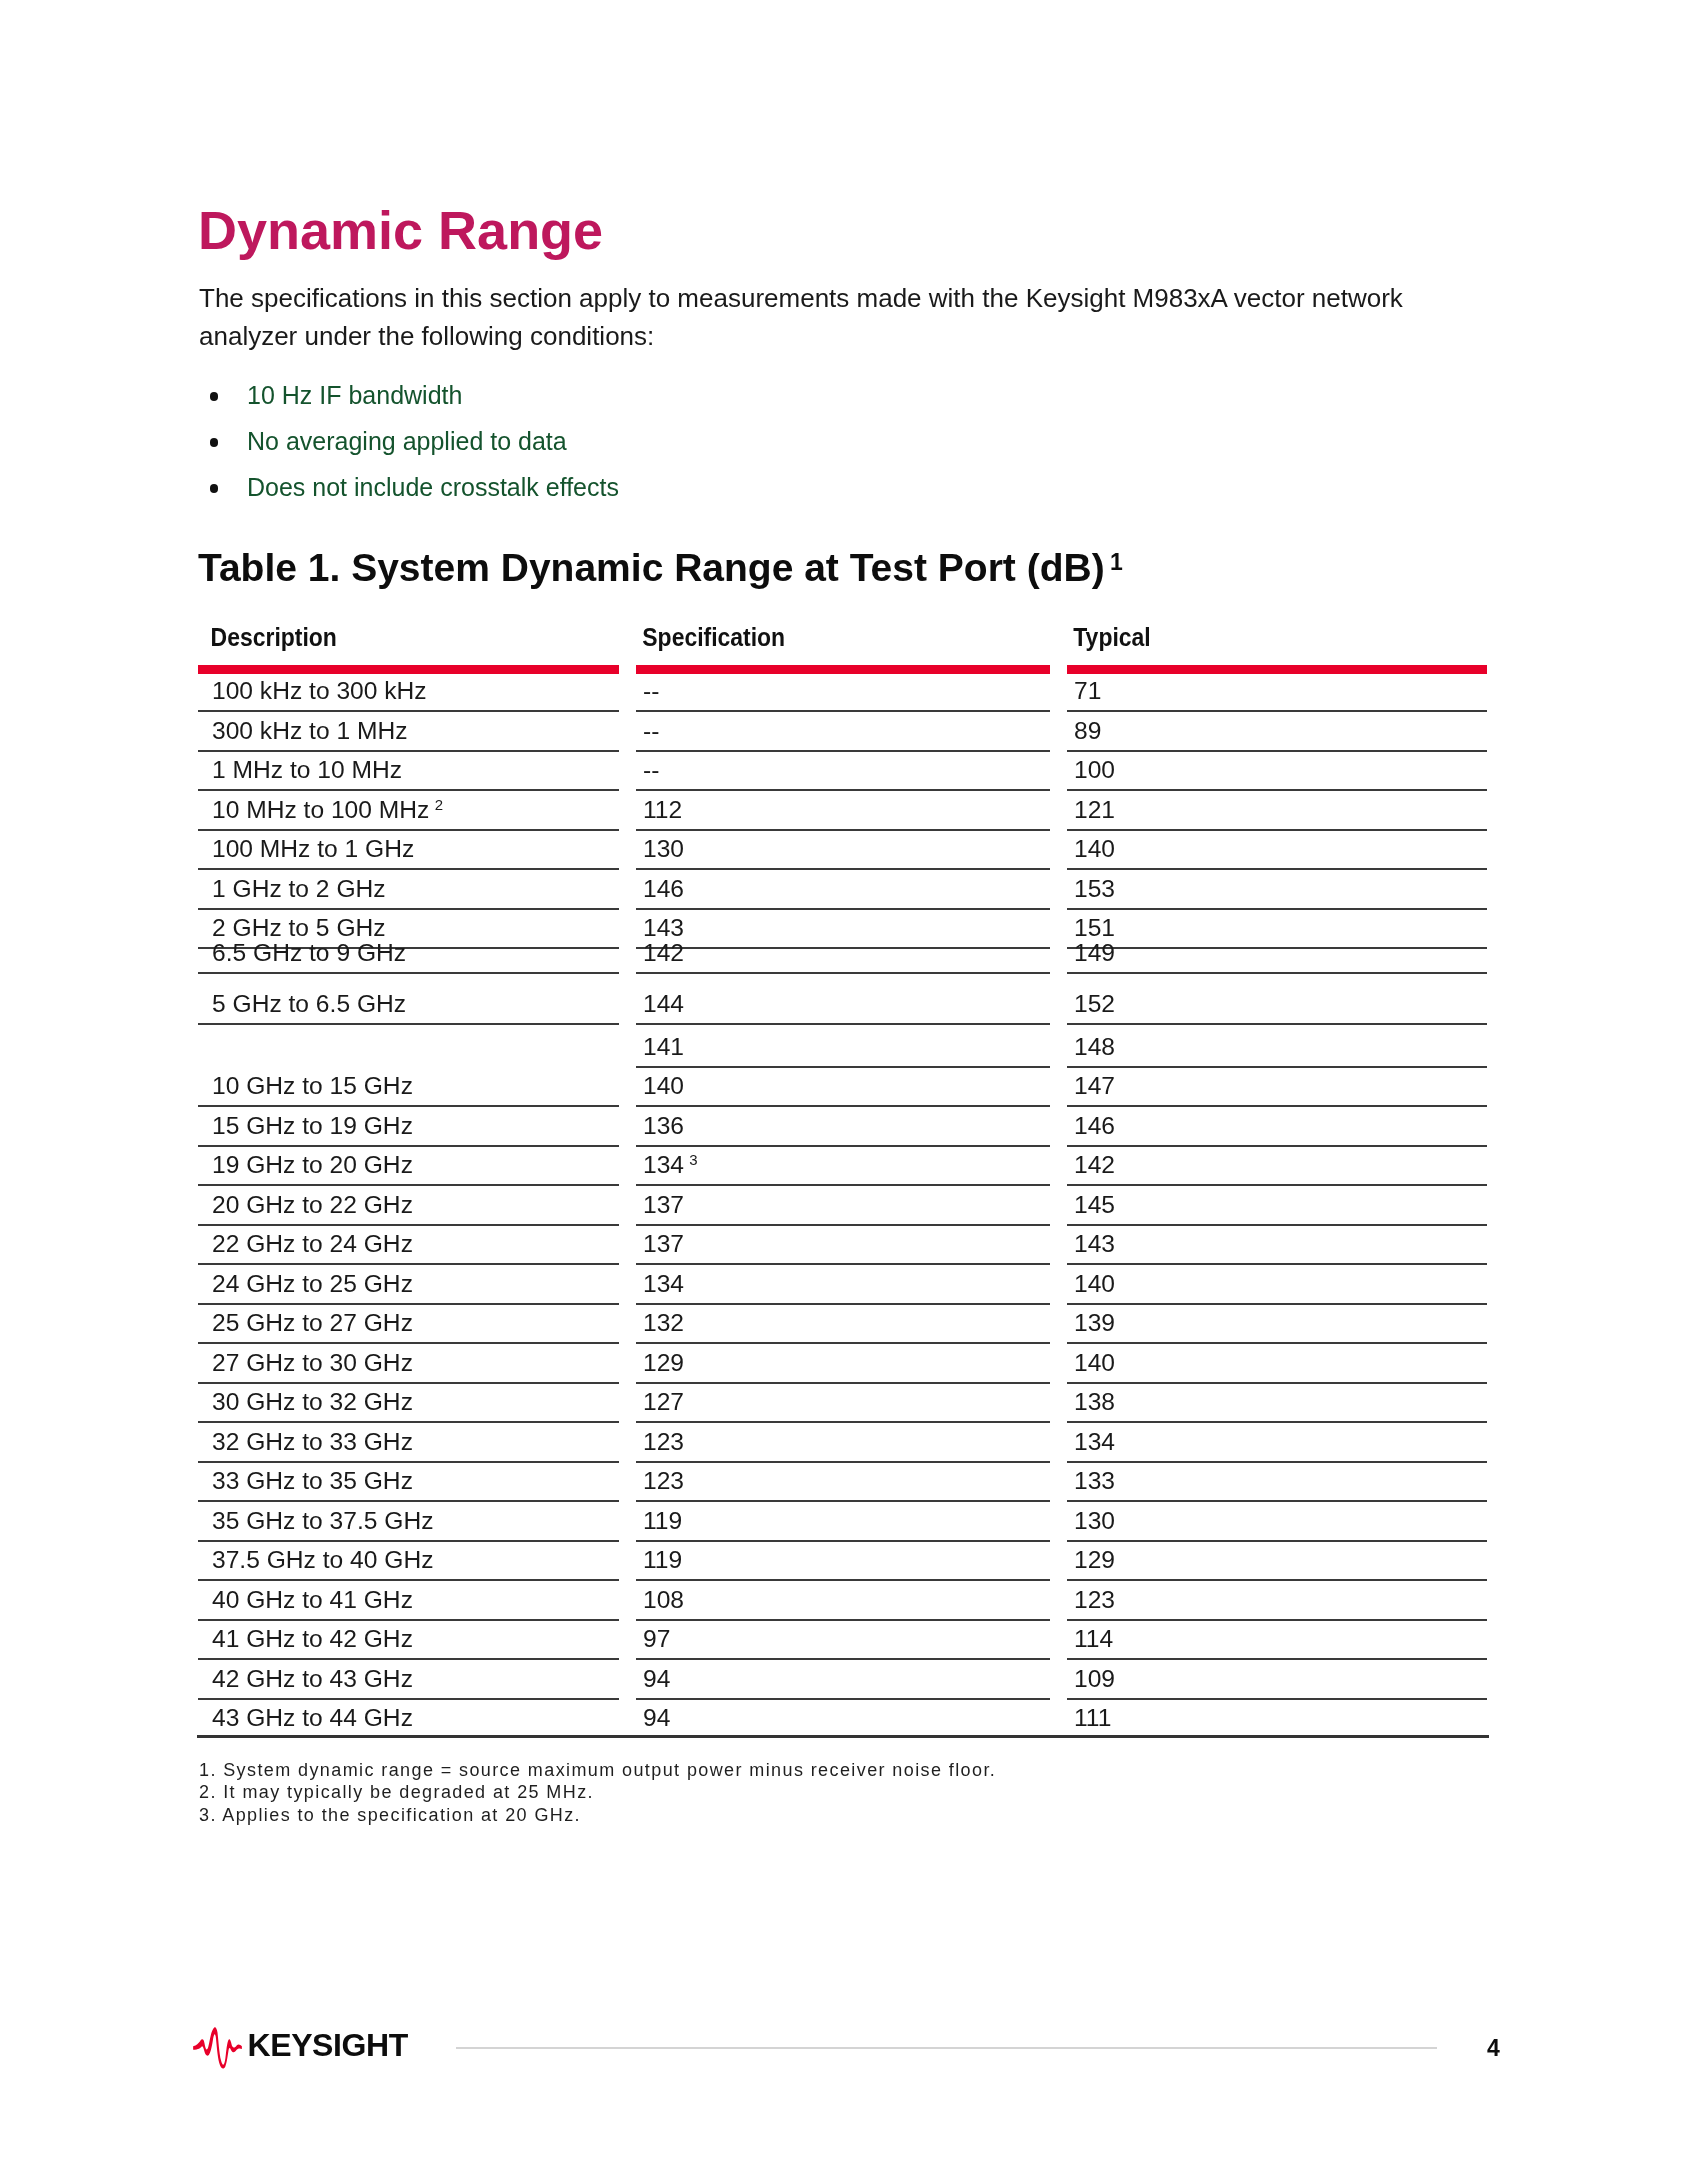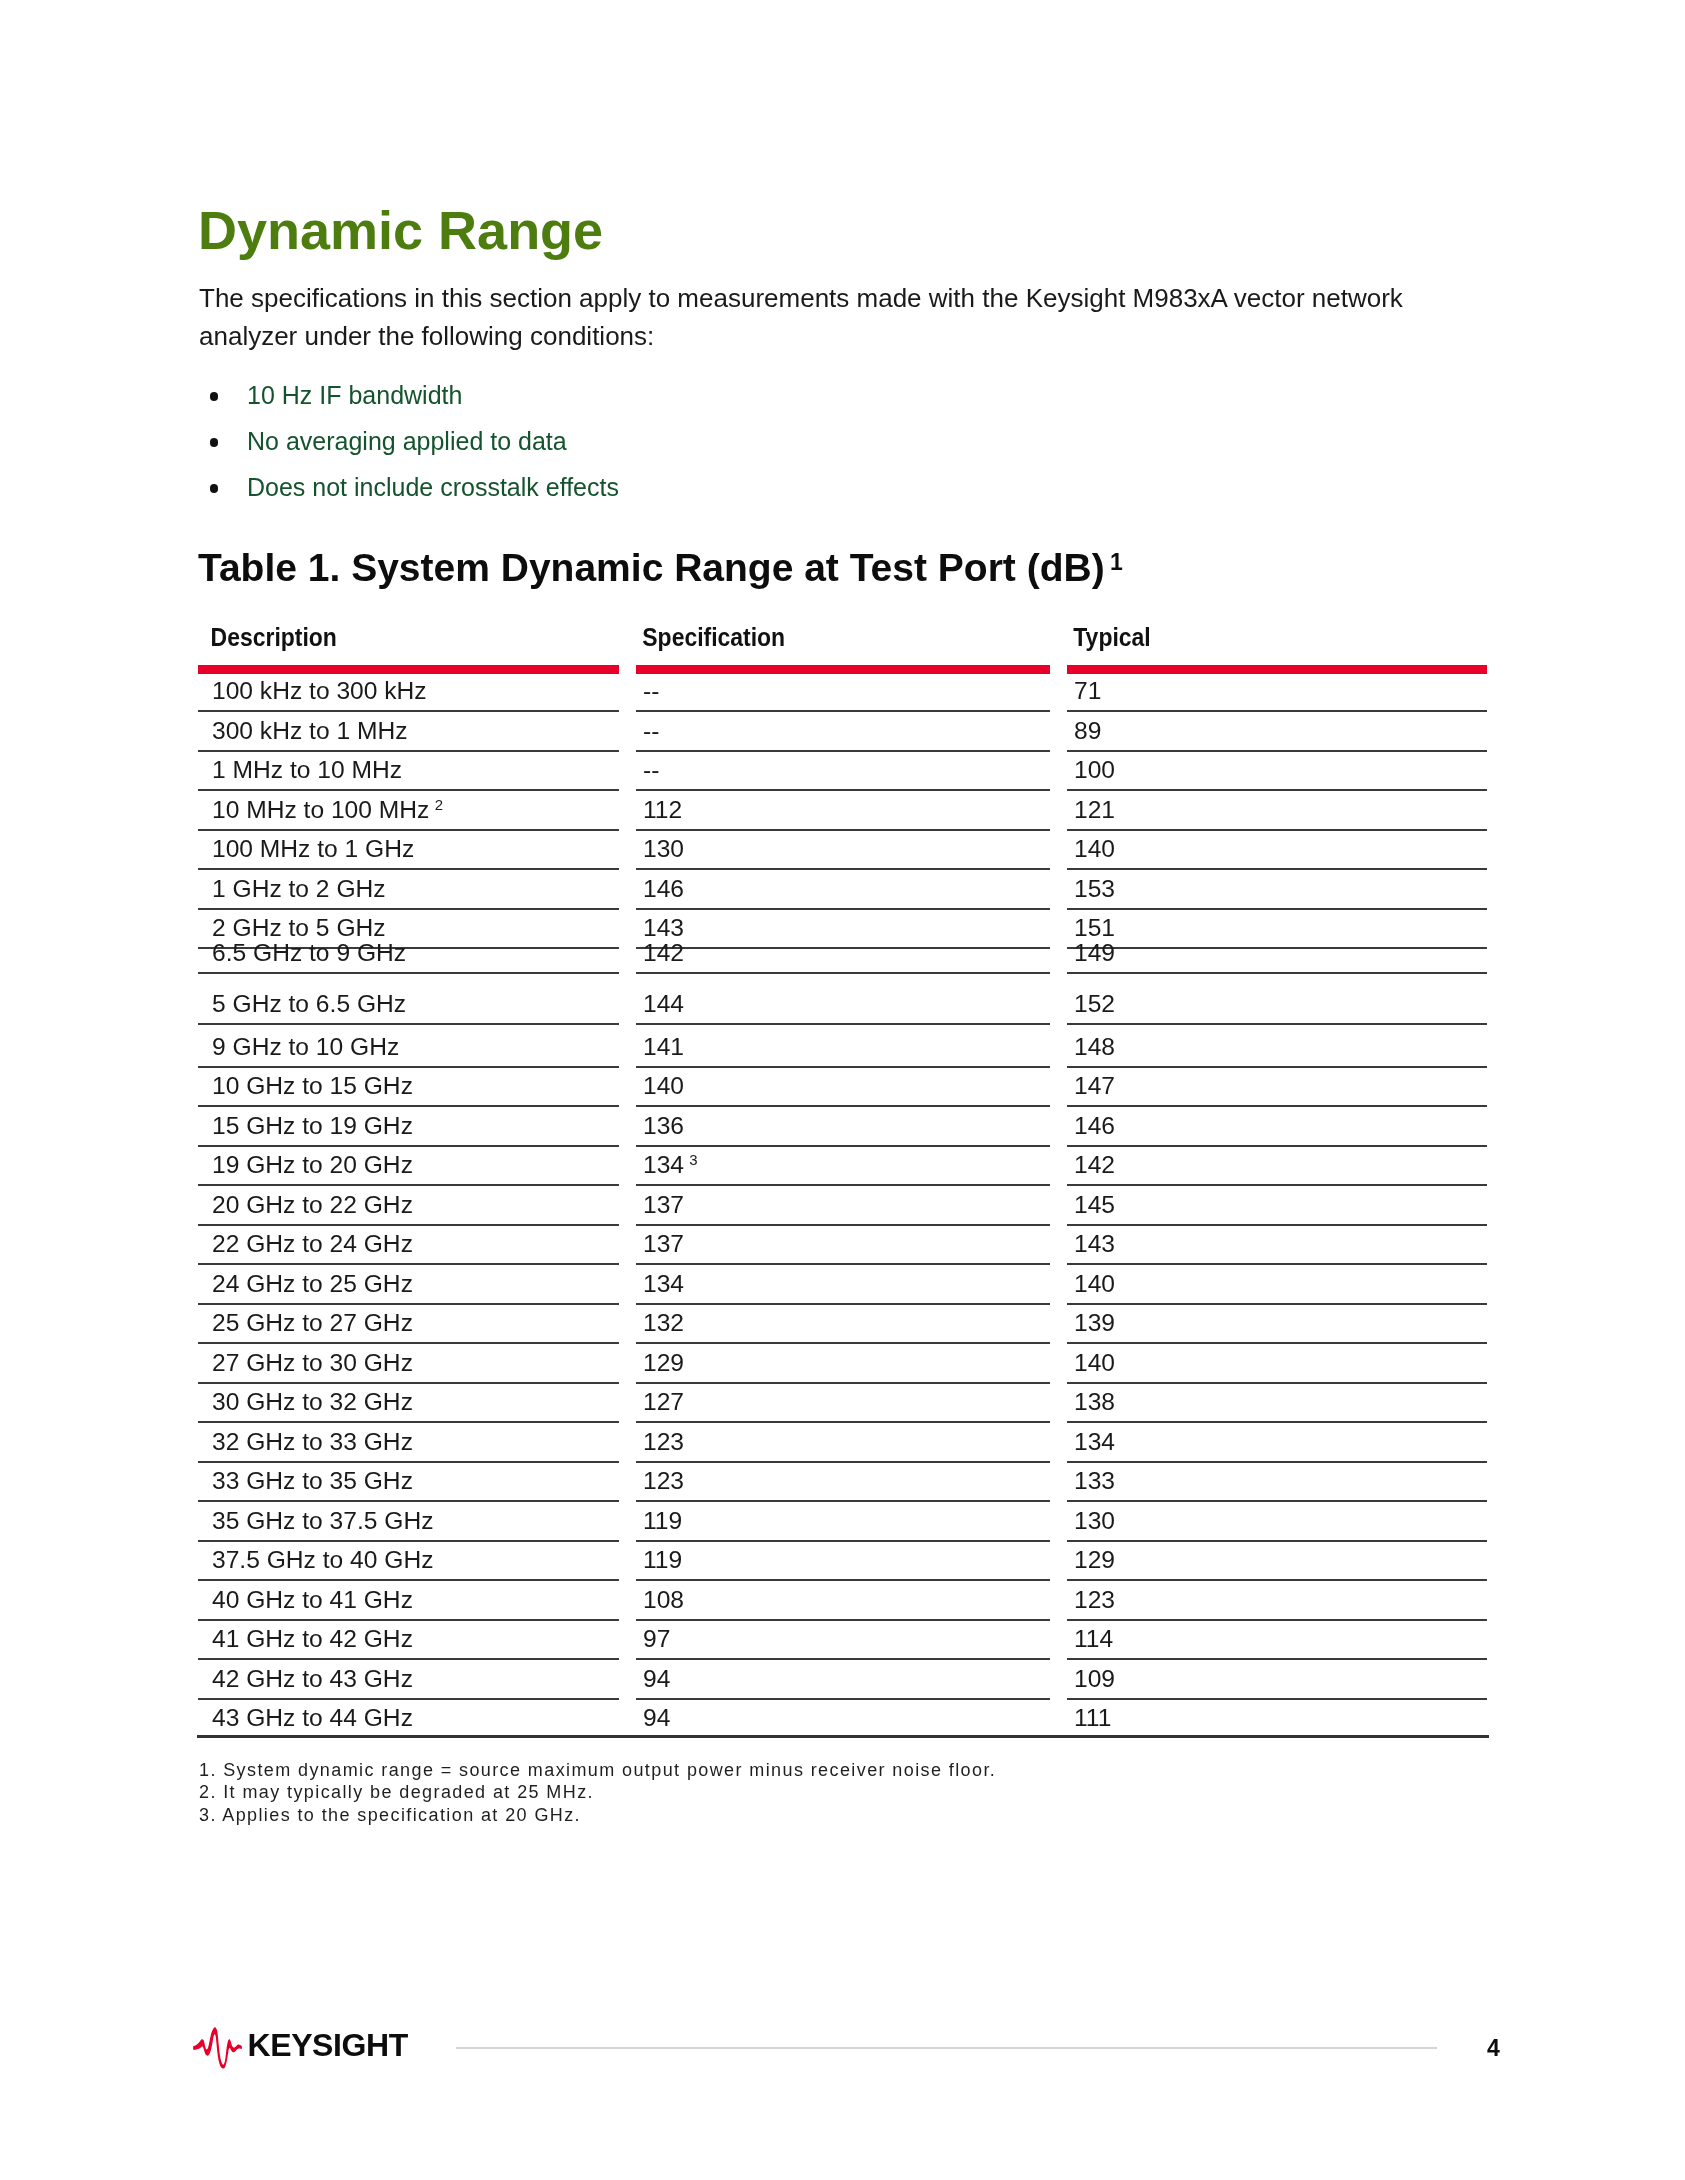--- a/index.html
+++ b/index.html
@@ -16,21 +16,21 @@
     color: #111111;
   }
   .abs { position: absolute; }
 
   .page-heading {
     left: 198px;
     top: 200px;
     font-size: 54px;
     font-weight: bold;
     line-height: 61px;
-    color: #4d7c0f;
+    color: #be185d;
     margin: 0;
     white-space: nowrap;
   }
   .intro {
     left: 199px;
     top: 279px;
     width: 1299px;
     font-size: 26px;
     line-height: 38px;
     color: #1a1a1a;
@@ -261,21 +261,20 @@
         <div class="cell col-desc c1"><span class="txt">5 GHz to 6.5 GHz</span></div>
         <div class="cell col-spec c2"><span class="txt">144</span></div>
         <div class="cell col-typ c3"><span class="txt">152</span></div>
       </div>
       <div class="row" style="top: 934px;">
         <div class="cell col-desc c1"><span class="txt">6.5 GHz to 9 GHz</span></div>
         <div class="cell col-spec c2"><span class="txt">142</span></div>
         <div class="cell col-typ c3"><span class="txt">149</span></div>
       </div>
       <div class="row" style="top: 1028px;">
-        <div class="cell col-desc c1"><span class="txt">9 GHz to 10 GHz</span></div>
         <div class="cell col-spec c2"><span class="txt">141</span></div>
         <div class="cell col-typ c3"><span class="txt">148</span></div>
       </div>
       <div class="row" style="top: 1067px;">
         <div class="cell col-desc c1"><span class="txt">10 GHz to 15 GHz</span></div>
         <div class="cell col-spec c2"><span class="txt">140</span></div>
         <div class="cell col-typ c3"><span class="txt">147</span></div>
       </div>
       <div class="row" style="top: 1107px;">
         <div class="cell col-desc c1"><span class="txt">15 GHz to 19 GHz</span></div>

